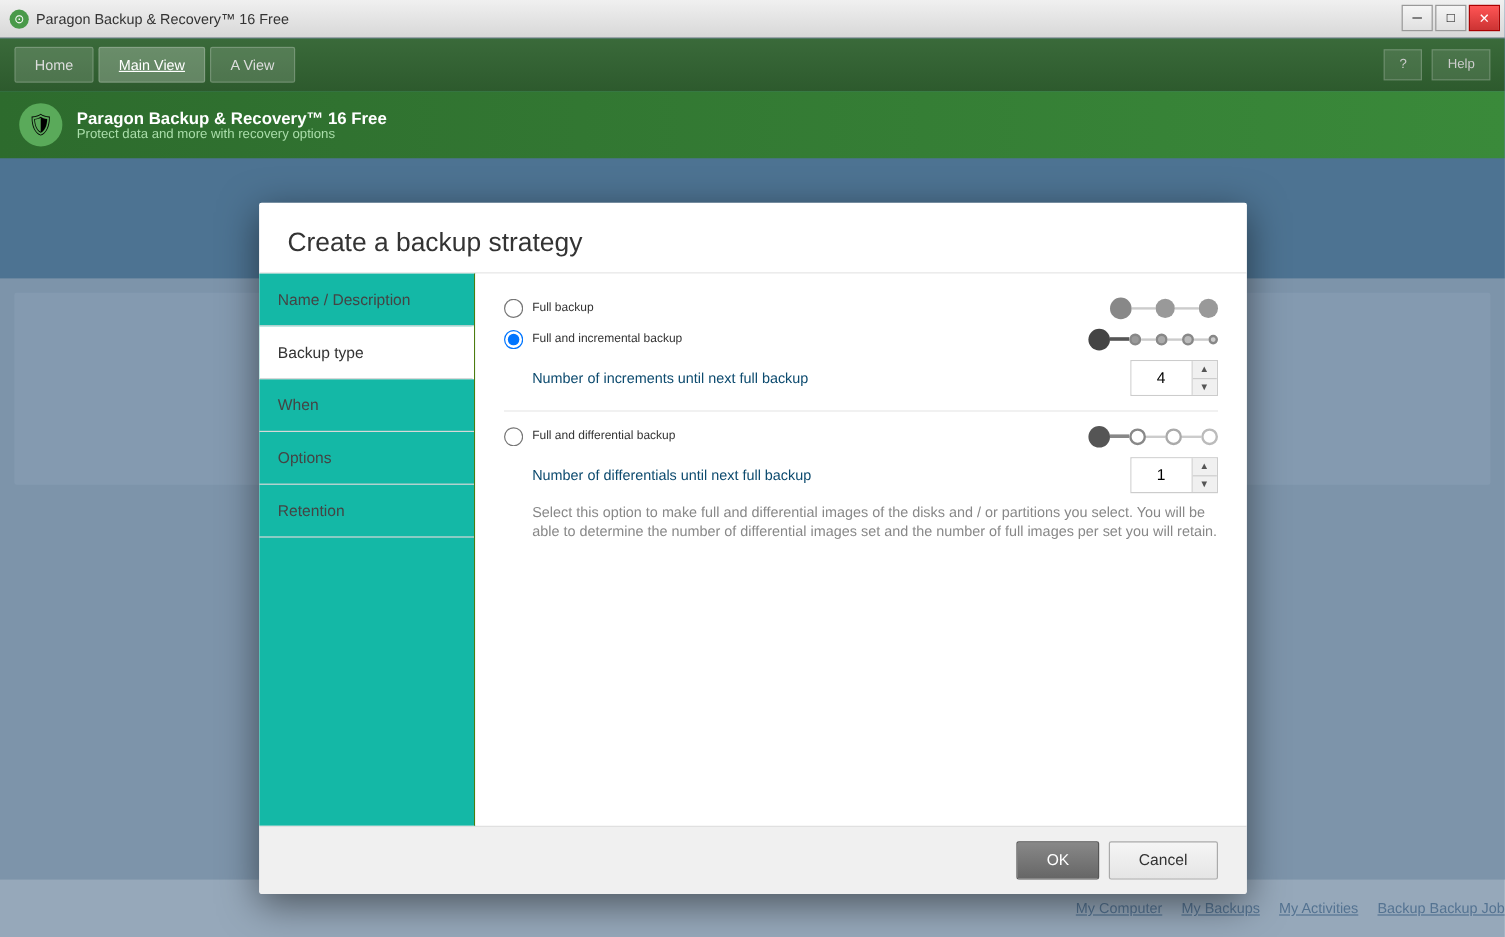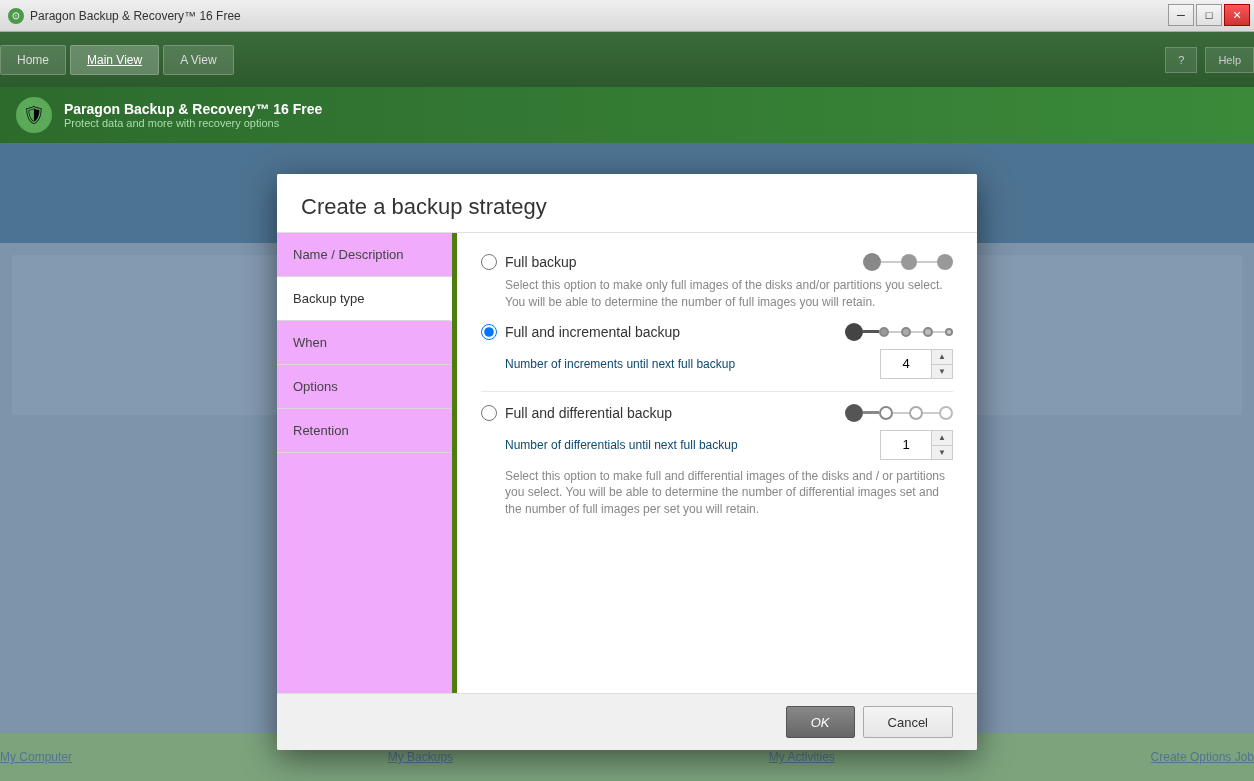--- a/index.html
+++ b/index.html
@@ -48,25 +48,25 @@
       border: 1px solid #999;
       background: linear-gradient(to bottom, #f5f5f5, #e0e0e0);
       cursor: pointer;
       display: flex; align-items: center; justify-content: center;
       font-size: 11px;
     }
     .title-btn.close { background: linear-gradient(to bottom, #f55, #c33); color: white; border-color: #a00; }
 
     
     .app-nav {
-      height: 55px;
+      height: 44px;
       background: linear-gradient(to bottom, #3a6a3a, #2d5a2d);
       display: flex;
       align-items: center;
-      padding: 0 0;
+      padding: 0 12px;
       gap: 4px;
     }
     .nav-btn {
       height: 30px;
       padding: 0 16px;
       background: rgba(255,255,255,0.15);
       border: 1px solid rgba(255,255,255,0.2);
       color: #ddd;
       font-size: 12px;
       cursor: pointer;
@@ -116,43 +116,43 @@
       background: rgba(80, 110, 140, 0.6);
       display: flex;
       align-items: center;
       justify-content: center;
       z-index: 100;
     }
 
     
     .dialog {
       background: #f5f5f5;
-      width: 700px;
+      width: 823px;
       border-radius: 2px;
       box-shadow: 0 8px 32px rgba(0,0,0,0.5);
       overflow: hidden;
     }
     .dialog-title {
       padding: 20px 24px 12px;
       font-size: 22px;
       font-weight: 300;
       color: #333;
       background: white;
       border-bottom: 1px solid #e0e0e0;
     }
     .dialog-body {
       display: flex;
       min-height: 460px;
     }
 
     
     .dialog-sidebar {
       width: 180px;
-      background: #f0abfc;
-      border-right: 5px solid #4d7c0f;
+      background: #14b8a6;
+      border-right: 1px solid #4d7c0f;
     }
     .sidebar-item {
       padding: 14px 16px;
       cursor: pointer;
       color: #444;
       font-size: 13px;
       border-bottom: 1px solid #d8d8d8;
     }
     .sidebar-item.active {
       background: white;
@@ -180,21 +180,21 @@
       font-size: 14px;
       color: #333;
       cursor: pointer;
     }
     .radio-input {
       width: 16px; height: 16px;
       cursor: pointer;
     }
     .radio-title {
       flex: 1;
-      font-size: 14px;
+      font-size: 10px;
     }
 
     
     .timeline {
       display: flex;
       align-items: center;
       gap: 0;
       margin-left: auto;
     }
     .tl-dot {
@@ -297,21 +297,20 @@
       padding: 0 24px;
       border: 1px solid #aaa;
       border-radius: 2px;
       font-size: 13px;
       cursor: pointer;
     }
     .footer-btn.primary {
       background: linear-gradient(to bottom, #888, #666);
       color: white;
       border-color: #555;
-      font-style: italic;
     }
     .footer-btn.secondary {
       background: linear-gradient(to bottom, #f5f5f5, #e5e5e5);
       color: #333;
     }
 
     
     .bg-content {
       position: absolute;
       top: 100px; left: 0; right: 0; bottom: 0;
@@ -322,24 +321,24 @@
       margin: 12px;
       border-radius: 2px;
       height: 160px;
       opacity: 0.7;
     }
     .bg-bottom-bar {
       position: absolute;
       bottom: 0;
       left: 0; right: 0;
       height: 48px;
-      background: #bef264;
-      display: flex;
-      align-items: center;
-      justify-content: space-between;
+      background: #ffffff;
+      display: flex;
+      align-items: center;
+      justify-content: flex-end;
       gap: 16px;
     }
     .bg-tab {
       color: #5a7a9a;
       font-size: 12px;
       text-decoration: underline;
       cursor: pointer;
     }
 
     .full-layout {
@@ -382,21 +381,21 @@
     </div>
   </div>
 
   <div style="flex:1; position:relative;">
     <div class="bg-content">
       <div class="bg-panel"></div>
       <div class="bg-bottom-bar">
         <span class="bg-tab">My Computer</span>
         <span class="bg-tab">My Backups</span>
         <span class="bg-tab">My Activities</span>
-        <span class="bg-tab">Create Options Job</span>
+        <span class="bg-tab">Backup Backup Job</span>
       </div>
     </div>
 
     <div class="overlay">
 
       <div class="dialog">
         <div class="dialog-title">Create a backup strategy</div>
         <div class="dialog-body">
 
           <div class="dialog-sidebar">
@@ -425,21 +424,20 @@
                 <span class="radio-title">Full backup</span>
 
                 <div class="timeline">
                   <div class="tl-dot" style="background:#888; width:18px;height:18px;"></div>
                   <div class="tl-line"></div>
                   <div class="tl-dot" style="background:#999; width:16px;height:16px;"></div>
                   <div class="tl-line"></div>
                   <div class="tl-dot" style="background:#999; width:16px;height:16px;"></div>
                 </div>
               </label>
-              <div class="option-description">Select this option to make only full images of the disks and/or partitions you select. You will be able to determine the number of full images you will retain.</div>
             </div>
 
             <div class="radio-option">
               <label class="radio-label">
                 <input type="radio" class="radio-input" name="backup-type" checked="" style="">
                 <span class="radio-title">Full and incremental backup</span>
 
                 <div class="timeline">
                   <div class="tl-dot large" style="background:#444;"></div>
                   <div class="tl-line thick" style="width:16px;"></div>

